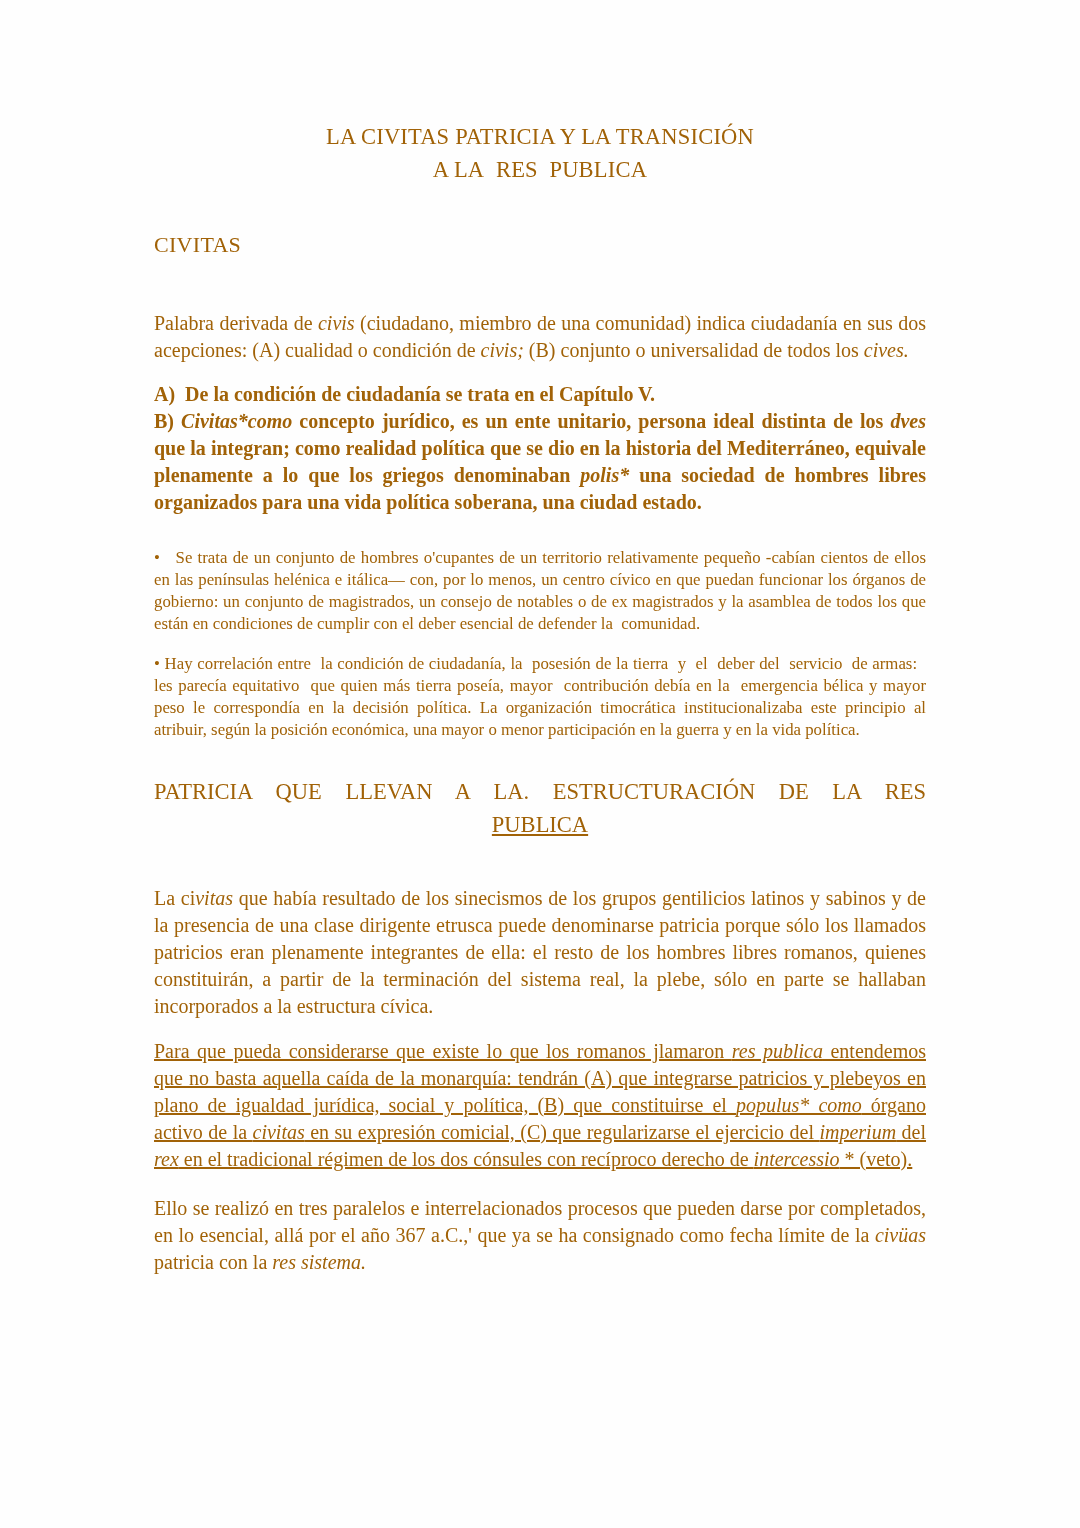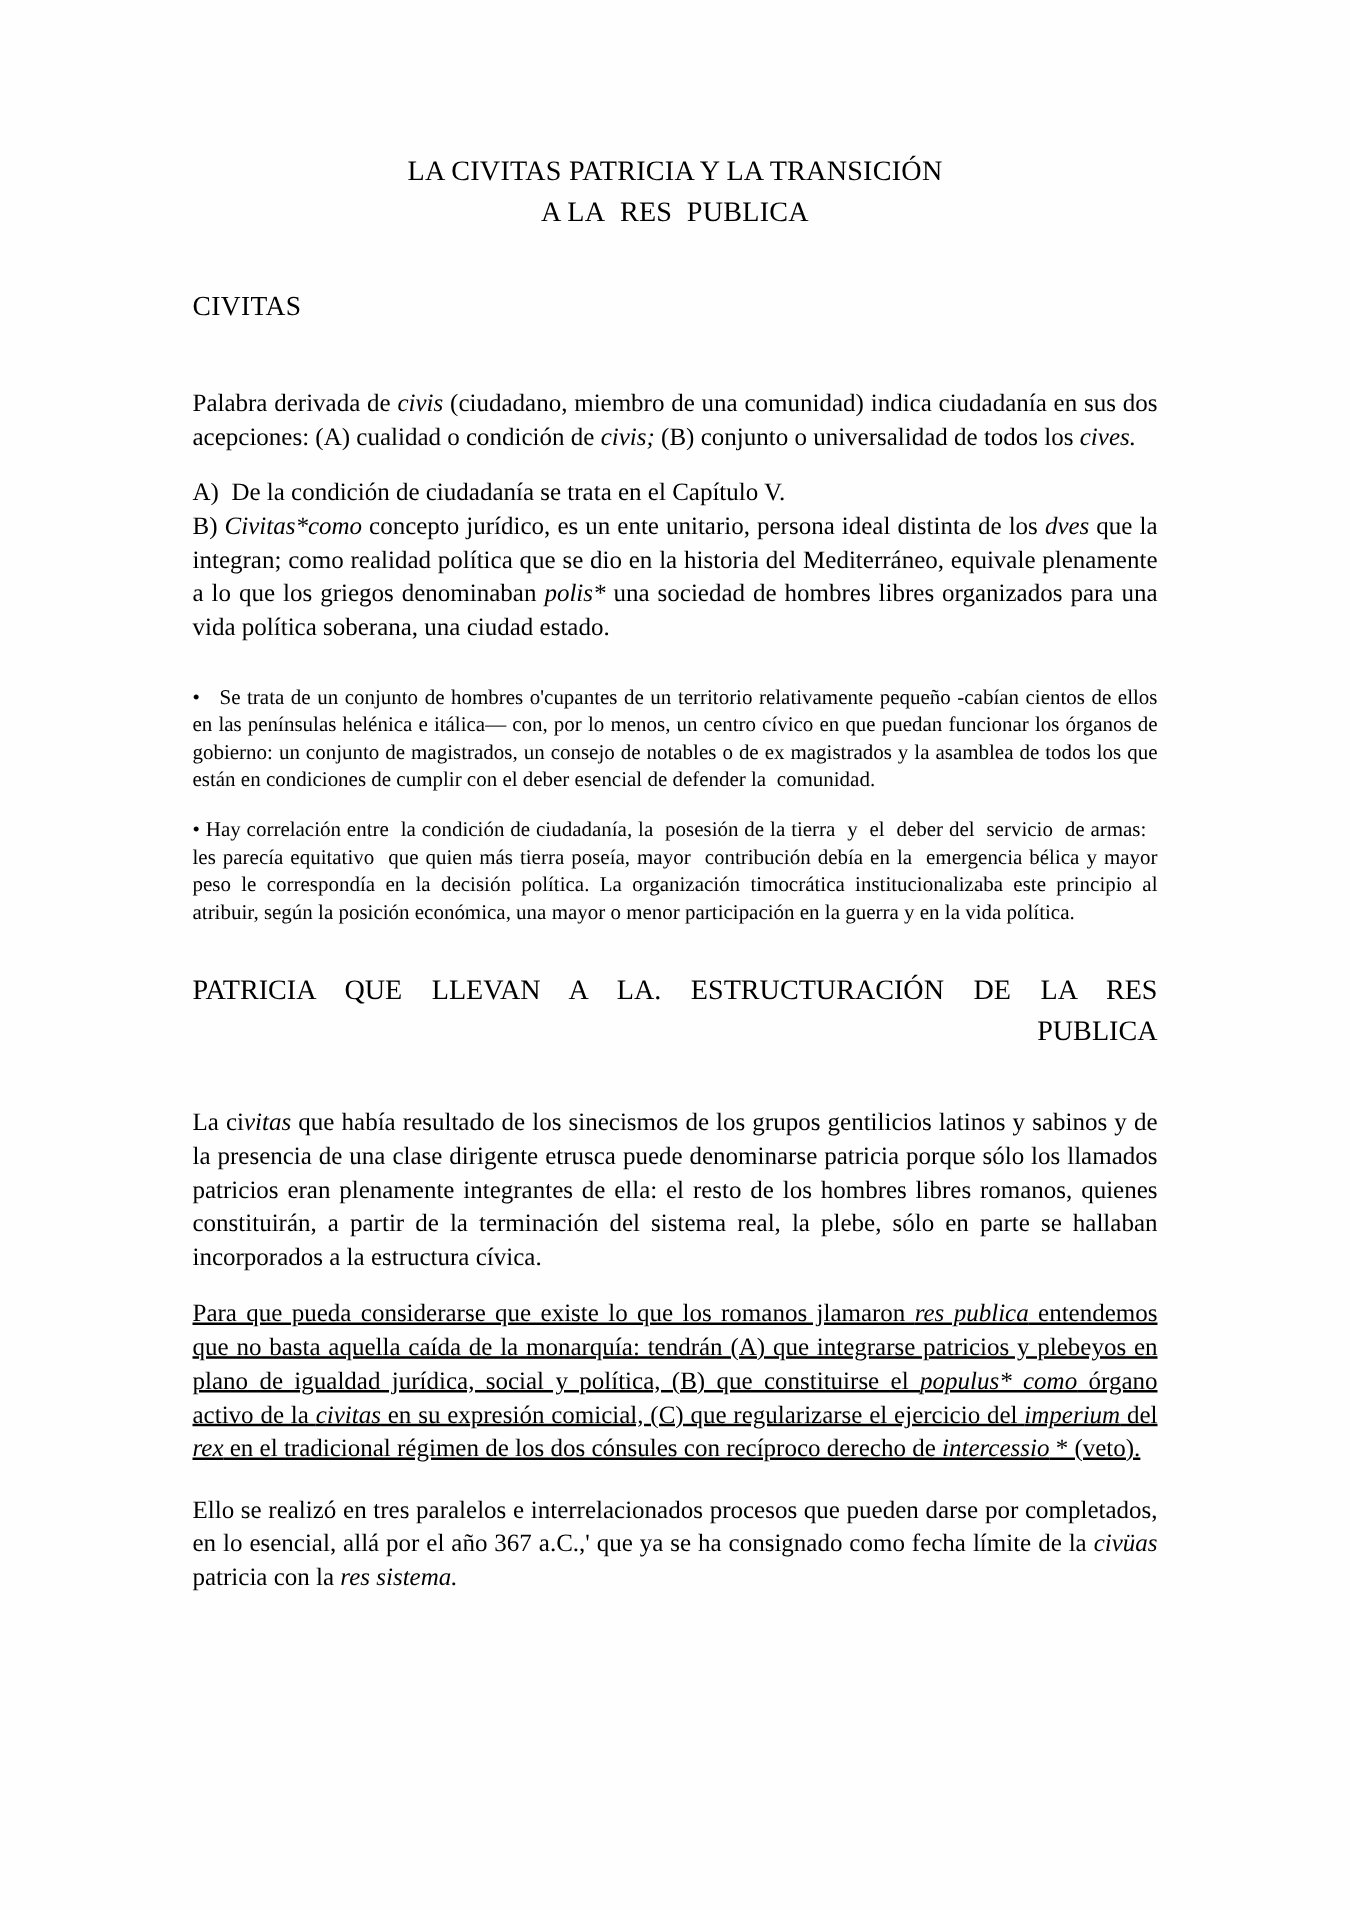--- a/index.html
+++ b/index.html
@@ -3,21 +3,21 @@
 <meta charset="utf-8">
 <style>
   * { margin: 0; padding: 0; box-sizing: border-box; }
   html, body { background: #ffffff; }
   .page {
     position: relative;
     width: 1080px;
     height: 1528px;
     margin: 0 auto;
     background: #fefefe;
-    color: #000000;
+    color: #a16207;
     font-family: "Liberation Serif", "DejaVu Serif", serif;
     padding: 120px 154px 0 154px;
     overflow: hidden;
   }
   .title-block {
     text-align: center;
     font-size: 22.5px;
     line-height: 33px;
     font-weight: 400;
     letter-spacing: 0.2px;
@@ -35,34 +35,35 @@
     font-size: 22.5px;
     line-height: 33px;
   }
   .heading-procesos .just-line {
     display: block;
     text-align: justify;
     text-align-last: justify;
   }
   .heading-procesos .plain-line {
     display: block;
-    text-align: right;
+    text-align: center;
+    text-decoration: underline;
   }
   p.body {
     font-size: 20px;
     line-height: 27px;
     text-align: justify;
   }
   p.note {
     font-size: 16.8px;
     line-height: 22px;
     text-align: justify;
   }
   .p-intro     { margin-top: 52px; }
-  .p-ab        { margin-top: 17px; }
+  .p-ab        { margin-top: 17px; font-weight: bold; }
   .p-b1        { margin-top: 31px; }
   .p-b2        { margin-top: 18px;  }
   .p-resultado { margin-top: 44px; line-height: 28px; font-family: Liberation Serif, serif; }
   .p-paraque   { margin-top: 18px; line-height: 28px; text-decoration: underline; }
   .p-ello      { margin-top: 22px; line-height: 28px; }
   em { font-style: italic; }
 </style>
 </head>
 <body>
 

